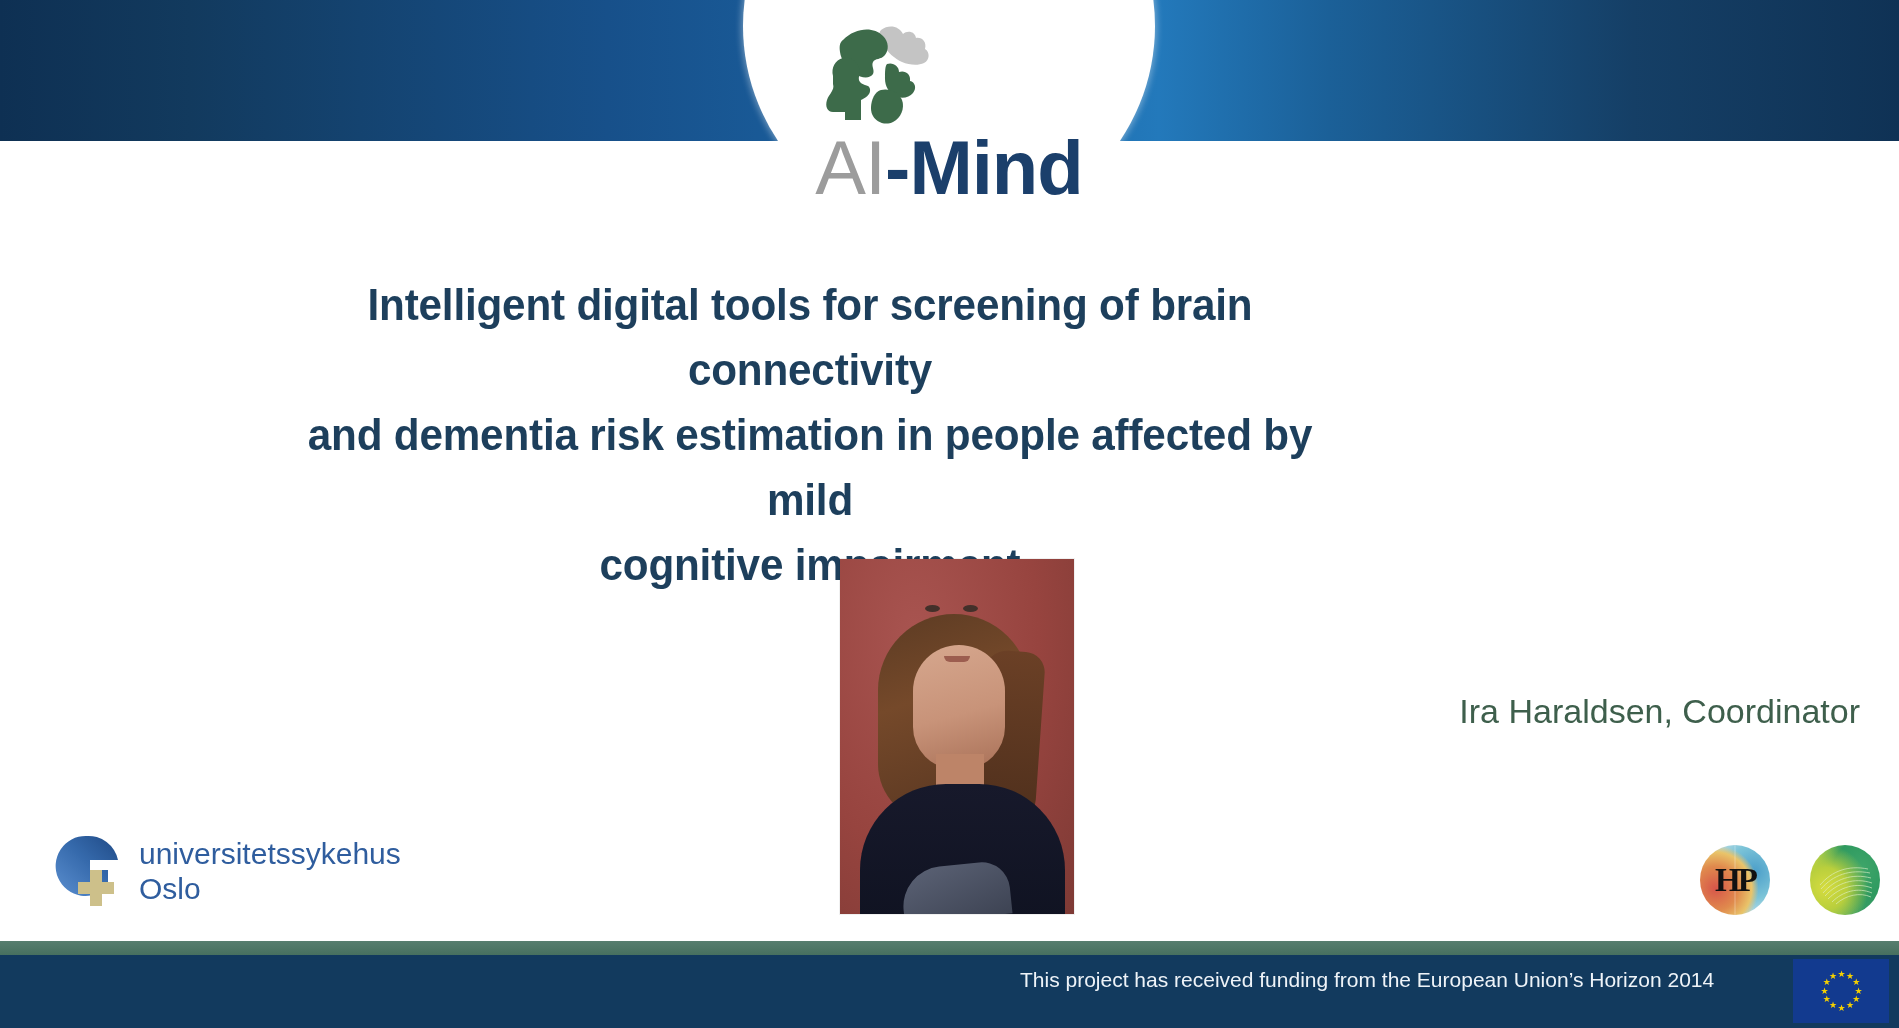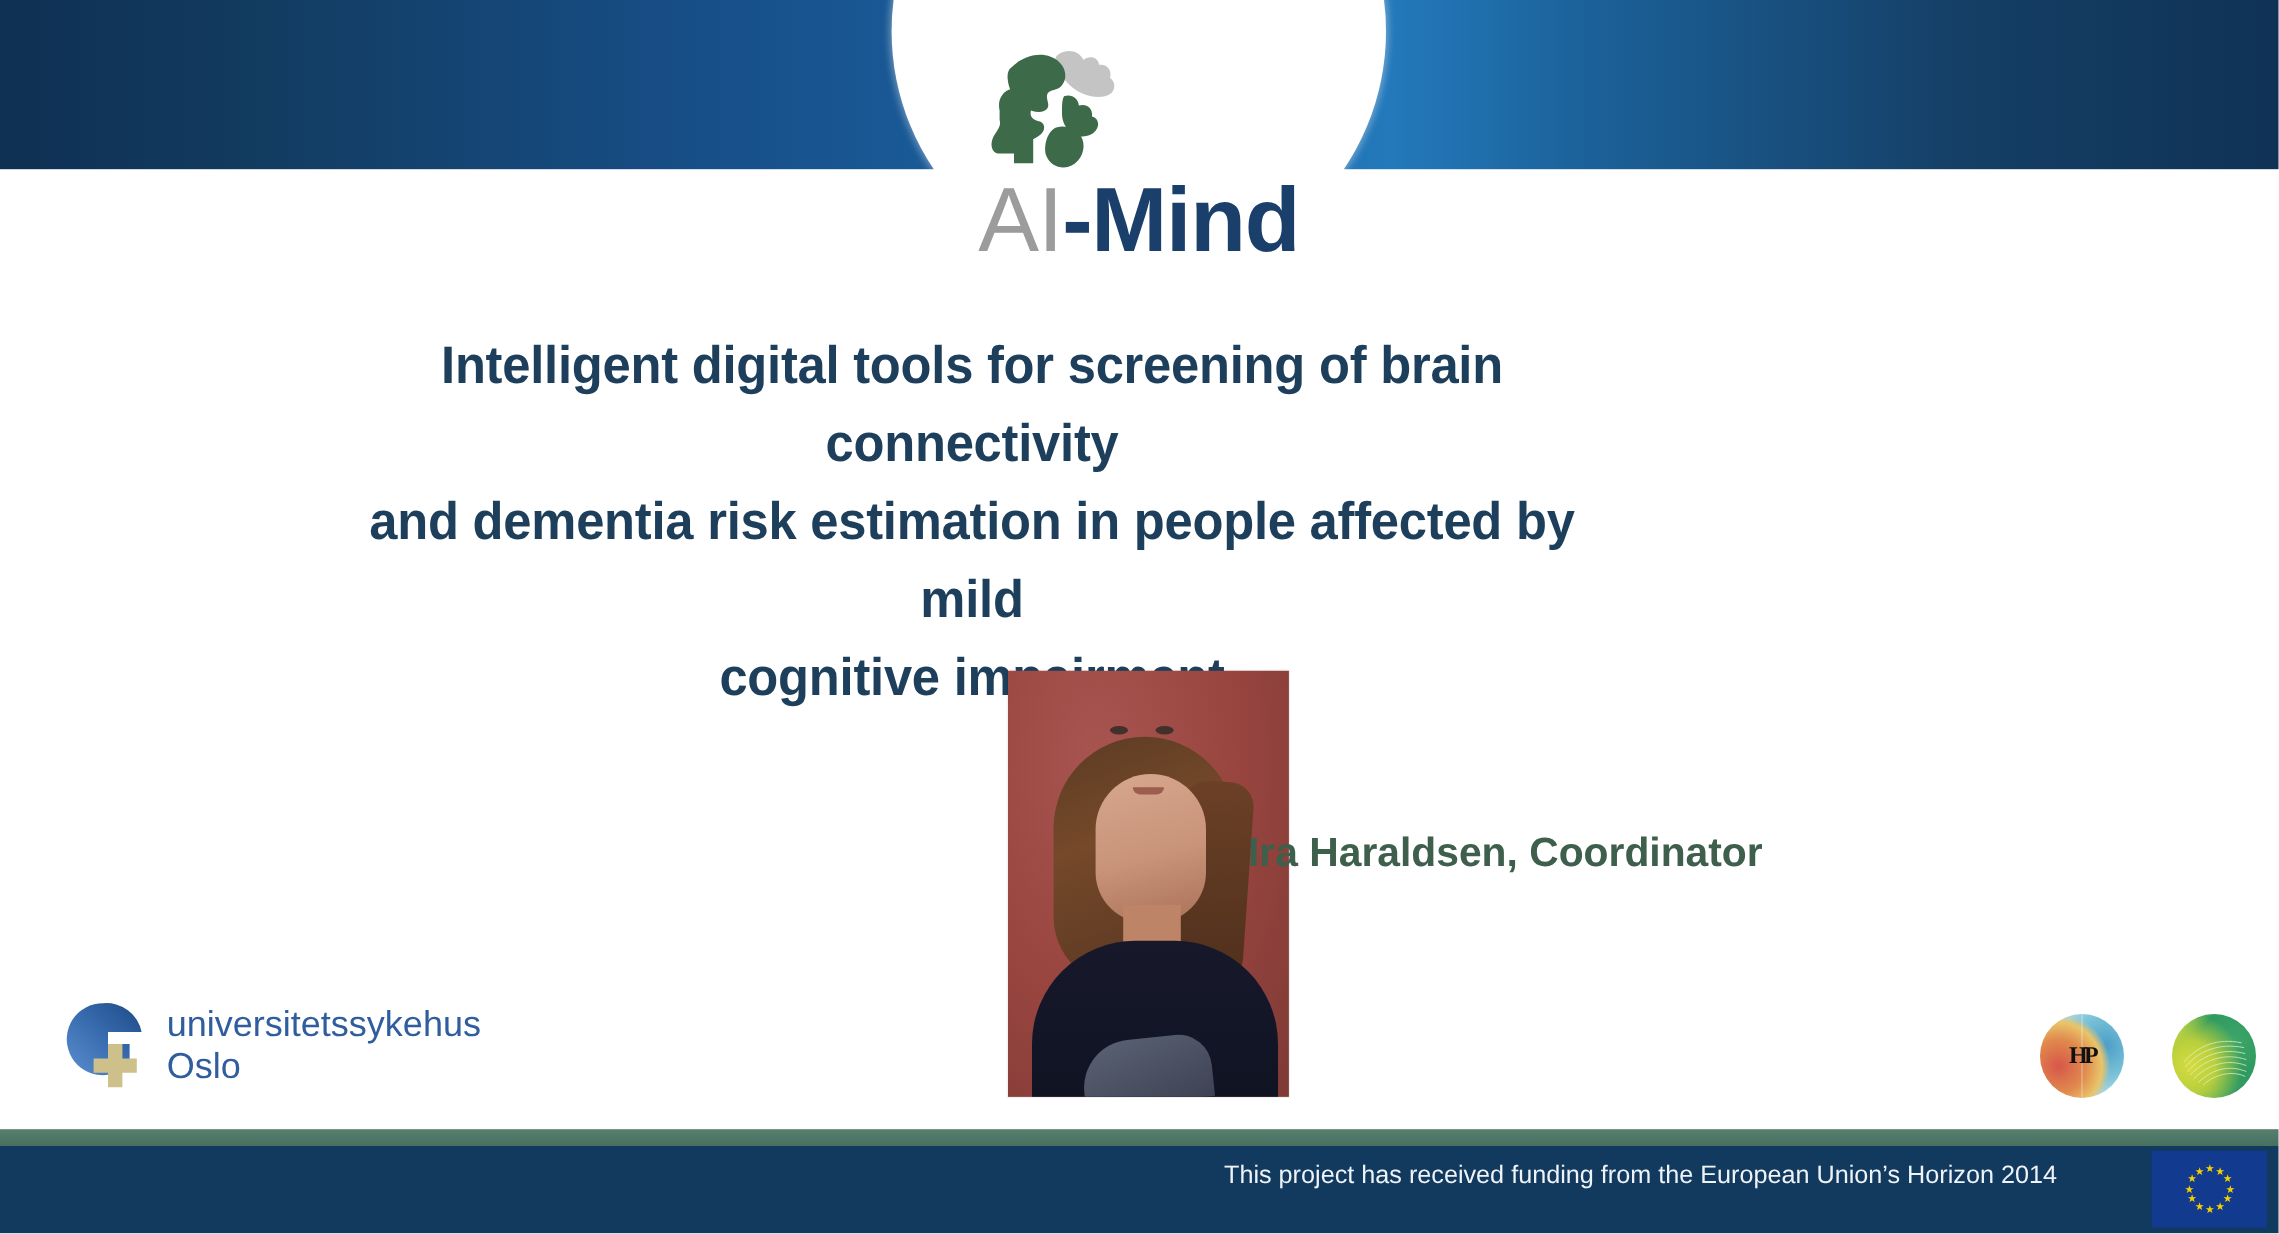--- a/index.html
+++ b/index.html
@@ -55,21 +55,21 @@
     height: 416px;
     border-radius: 50%;
     background: rgba(255,255,255,0.35);
     filter: blur(3px);
   }
 
   
   .logo-block {
     position: absolute;
     left: 743px;
-    top: 16px;
+    top: 0px;
     width: 412px;
     height: 232px;
   }
   .logo-mark {
     position: absolute;
     left: 60px;
     top: 24px;
     width: 130px;
     height: 120px;
   }
@@ -192,24 +192,24 @@
     border-radius: 40px 28px 0 0;
     transform: rotate(-6deg);
   }
 
   
   .speaker {
     position: absolute;
     left: 1040px;
     top: 672px;
     width: 820px;
-    text-align: left;
+    text-align: right;
     color: #3e5f4c;
     font-family: "Liberation Sans", sans-serif;
-    font-weight: 700;
+    font-weight: 400;
     font-size: 34px;
     line-height: 79px;
   }
   .speaker .line2 { display: block; }
 
   
   .oslo-logo {
     position: absolute;
     left: 44px;
     top: 826px;
@@ -244,21 +244,21 @@
       radial-gradient(circle at 78% 38%, #4b9ec9 0%, #7cc4d8 38%, #b8dce6 62%, rgba(184,220,230,0) 74%),
       linear-gradient(90deg, #e7a86a 0%, #ead9b6 48%, #a8d3e4 52%, #5f9fc6 100%);
   }
   .plogo-hp .mono {
     position: absolute;
     inset: 0;
     display: flex;
     align-items: center;
     justify-content: center;
     font-family: "Liberation Serif", serif;
-    font-size: 20px;
+    font-size: 33px;
     font-weight: 700;
     color: #111111;
     letter-spacing: -3px;
   }
   .plogo-green {
     left: 110px;
     background:
       radial-gradient(circle at 22% 62%, #d6dc3f 0%, #b9cf3d 30%, rgba(185,207,61,0) 62%),
       radial-gradient(circle at 72% 34%, #3fa66a 0%, #2f9a60 40%, rgba(47,154,96,0) 72%),
       linear-gradient(125deg, #e2e44a 0%, #9ccb4c 42%, #3fa169 78%, #2e8f5d 100%);

